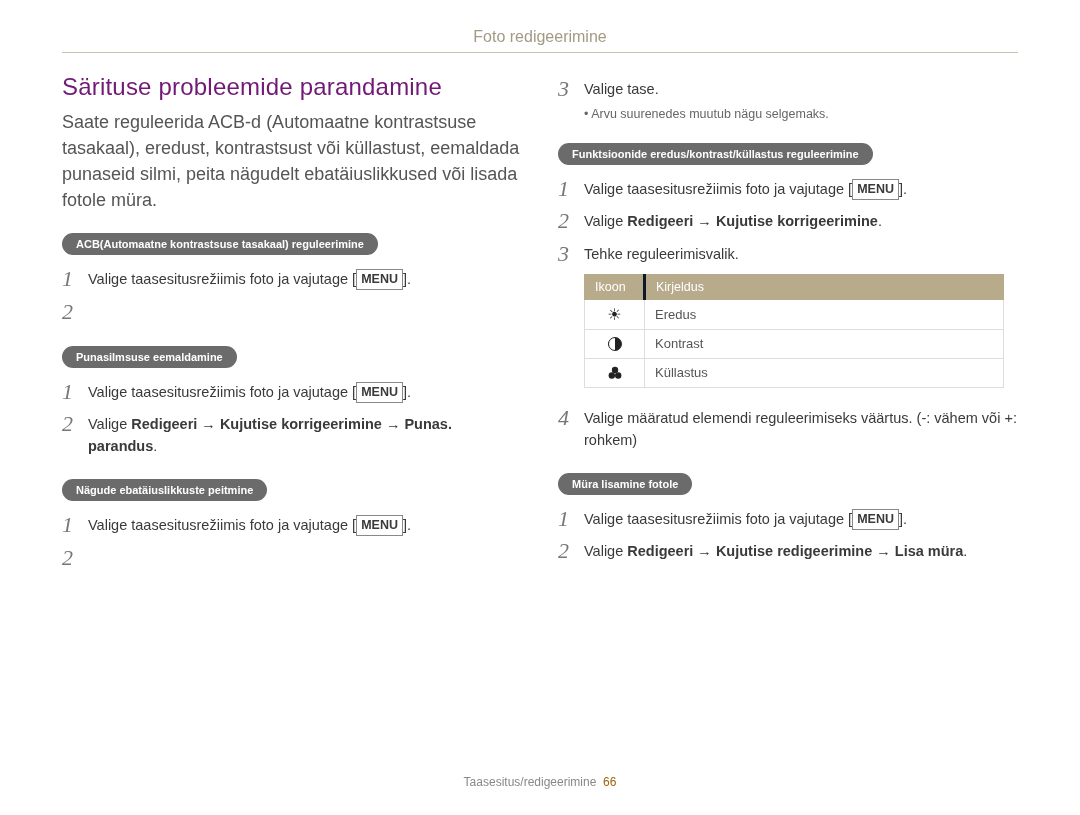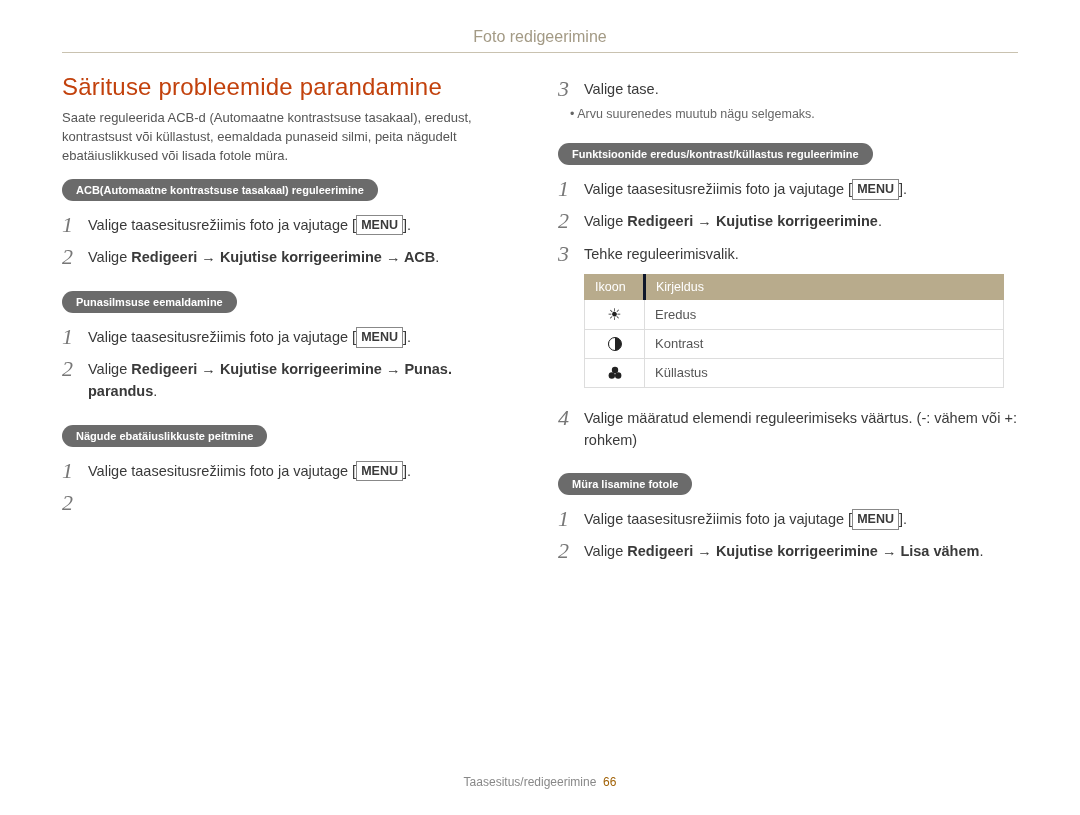--- a/index.html
+++ b/index.html
@@ -27,31 +27,31 @@
   }
   .columns {
     display: flex;
     gap: 36px;
   }
   .col {
     flex: 1;
     min-width: 0;
   }
   h1.section-title {
-    color: #c2410c;
+    color: #701a75;
     font-size: 24px;
     font-weight: 400;
     margin-bottom: 8px;
     letter-spacing: 0.2px;
   }
   .intro {
-    font-size: 13px;
+    font-size: 18px;
     line-height: 1.45;
     color: #555;
-    margin-bottom: 13px;
+    margin-bottom: 20px;
   }
   .pill {
     display: inline-block;
     background: #6b6b6b;
     color: #fff;
     font-size: 11px;
     font-weight: 600;
     padding: 5px 14px 5px 14px;
     border-radius: 14px;
     margin-bottom: 12px;
@@ -84,21 +84,21 @@
     display: inline-block;
     border: 1px solid #888;
     padding: 0 4px;
     font-weight: 700;
     font-size: 12.5px;
     vertical-align: 1px;
   }
   .bullet-sub {
     font-size: 12.5px;
     color: #666;
-    margin-left: 12px;
+    margin-left: 26px;
     margin-top: -2px;
     margin-bottom: 18px;
   }
   .bullet-sub::before {
     content: "• ";
   }
   table.icon-table {
     border-collapse: collapse;
     width: 100%;
     margin: 6px 0 18px 26px;
@@ -167,23 +167,20 @@
       <div class="pill">ACB(Automaatne kontrastsuse tasakaal) reguleerimine</div>
       <div class="steps">
         <div class="step">
           <span class="step-num">1</span>
           <span class="step-text">
             <span>Valige taasesitusrežiimis foto ja vajutage [</span><span class="menu-box">MENU</span><span>].</span>
           </span>
         </div>
         <div class="step">
           <span class="step-num">2</span>
-          <span class="step-text">
-            <span>Valige </span><b>Redigeeri → Kujutise korrigeerimine → ACB</b><span>.</span>
-          </span>
         </div>
       </div>
 
       <div class="pill">Punasilmsuse eemaldamine</div>
       <div class="steps">
         <div class="step">
           <span class="step-num">1</span>
           <span class="step-text">
             <span>Valige taasesitusrežiimis foto ja vajutage [</span><span class="menu-box">MENU</span><span>].</span>
           </span>
@@ -279,21 +276,21 @@
       <div class="steps">
         <div class="step">
           <span class="step-num">1</span>
           <span class="step-text">
             <span>Valige taasesitusrežiimis foto ja vajutage [</span><span class="menu-box">MENU</span><span>].</span>
           </span>
         </div>
         <div class="step">
           <span class="step-num">2</span>
           <span class="step-text">
-            <span>Valige </span><b>Redigeeri → Kujutise korrigeerimine → Lisa vähem</b><span>.</span>
+            <span>Valige </span><b>Redigeeri → Kujutise redigeerimine → Lisa müra</b><span>.</span>
           </span>
         </div>
       </div>
     </div>
   </div>
 </div>
 
 <div class="footer">
   <span>Taasesitus/redigeerimine</span>&nbsp;&nbsp;<span class="pnum">66</span>
 </div>

